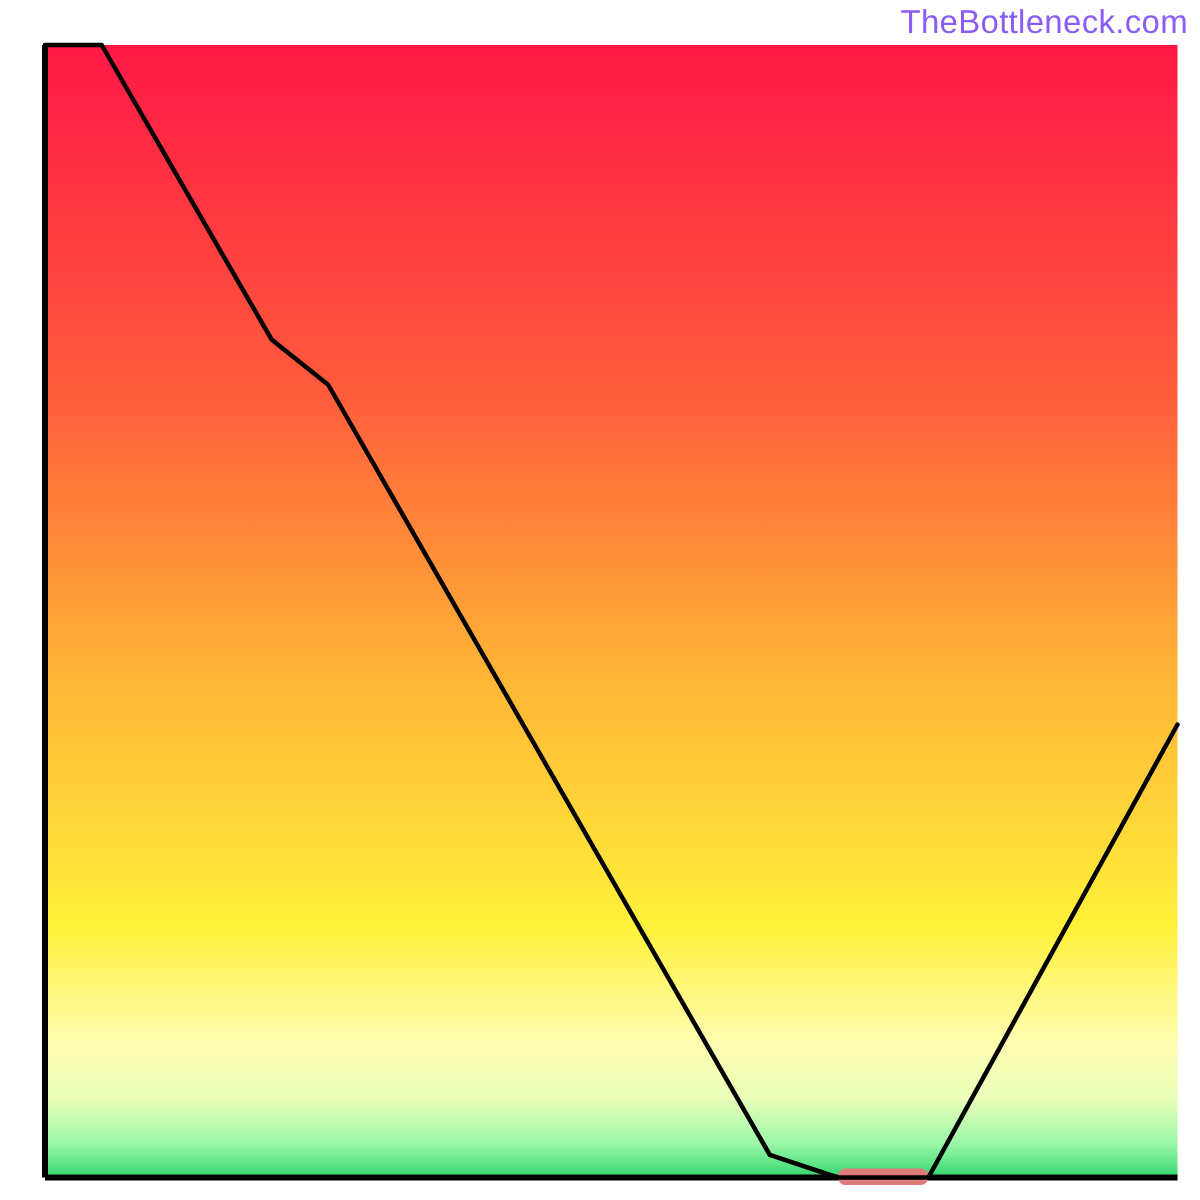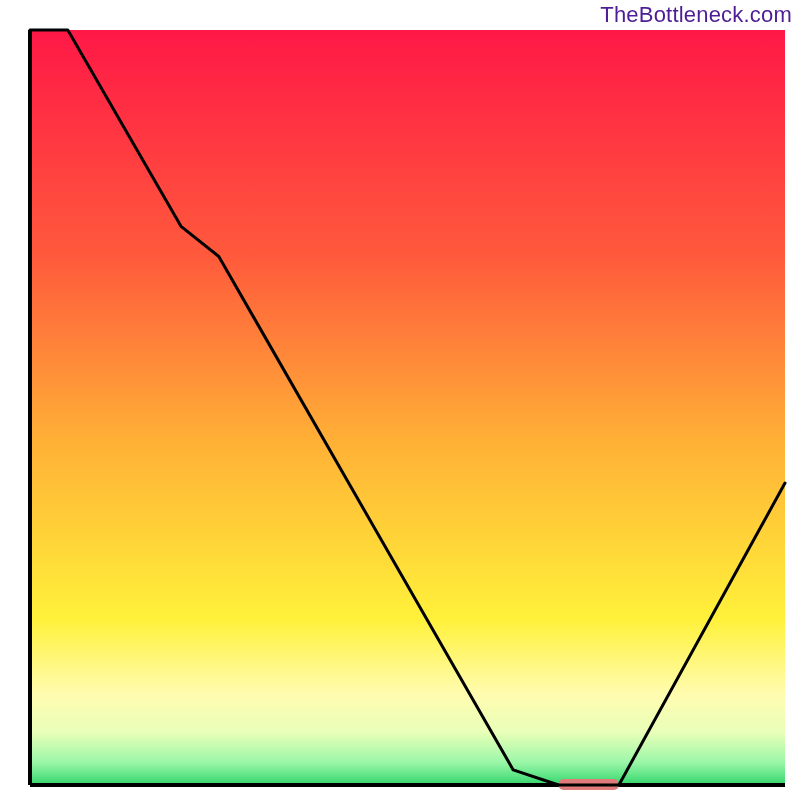--- a/index.html
+++ b/index.html
@@ -12,21 +12,21 @@
   }
   .chart-wrap {
     position: relative;
     width: 800px;
     height: 800px;
   }
   .watermark {
     position: absolute;
     top: 2px;
     right: 8px;
-    color: #4c1d95;
+    color: #8b5cf6;
     font-size: 22px;
     font-weight: 500;
     letter-spacing: 0.2px;
     z-index: 5;
   }
   svg {
     position: absolute;
     top: 0;
     left: 0;
     display: block;

